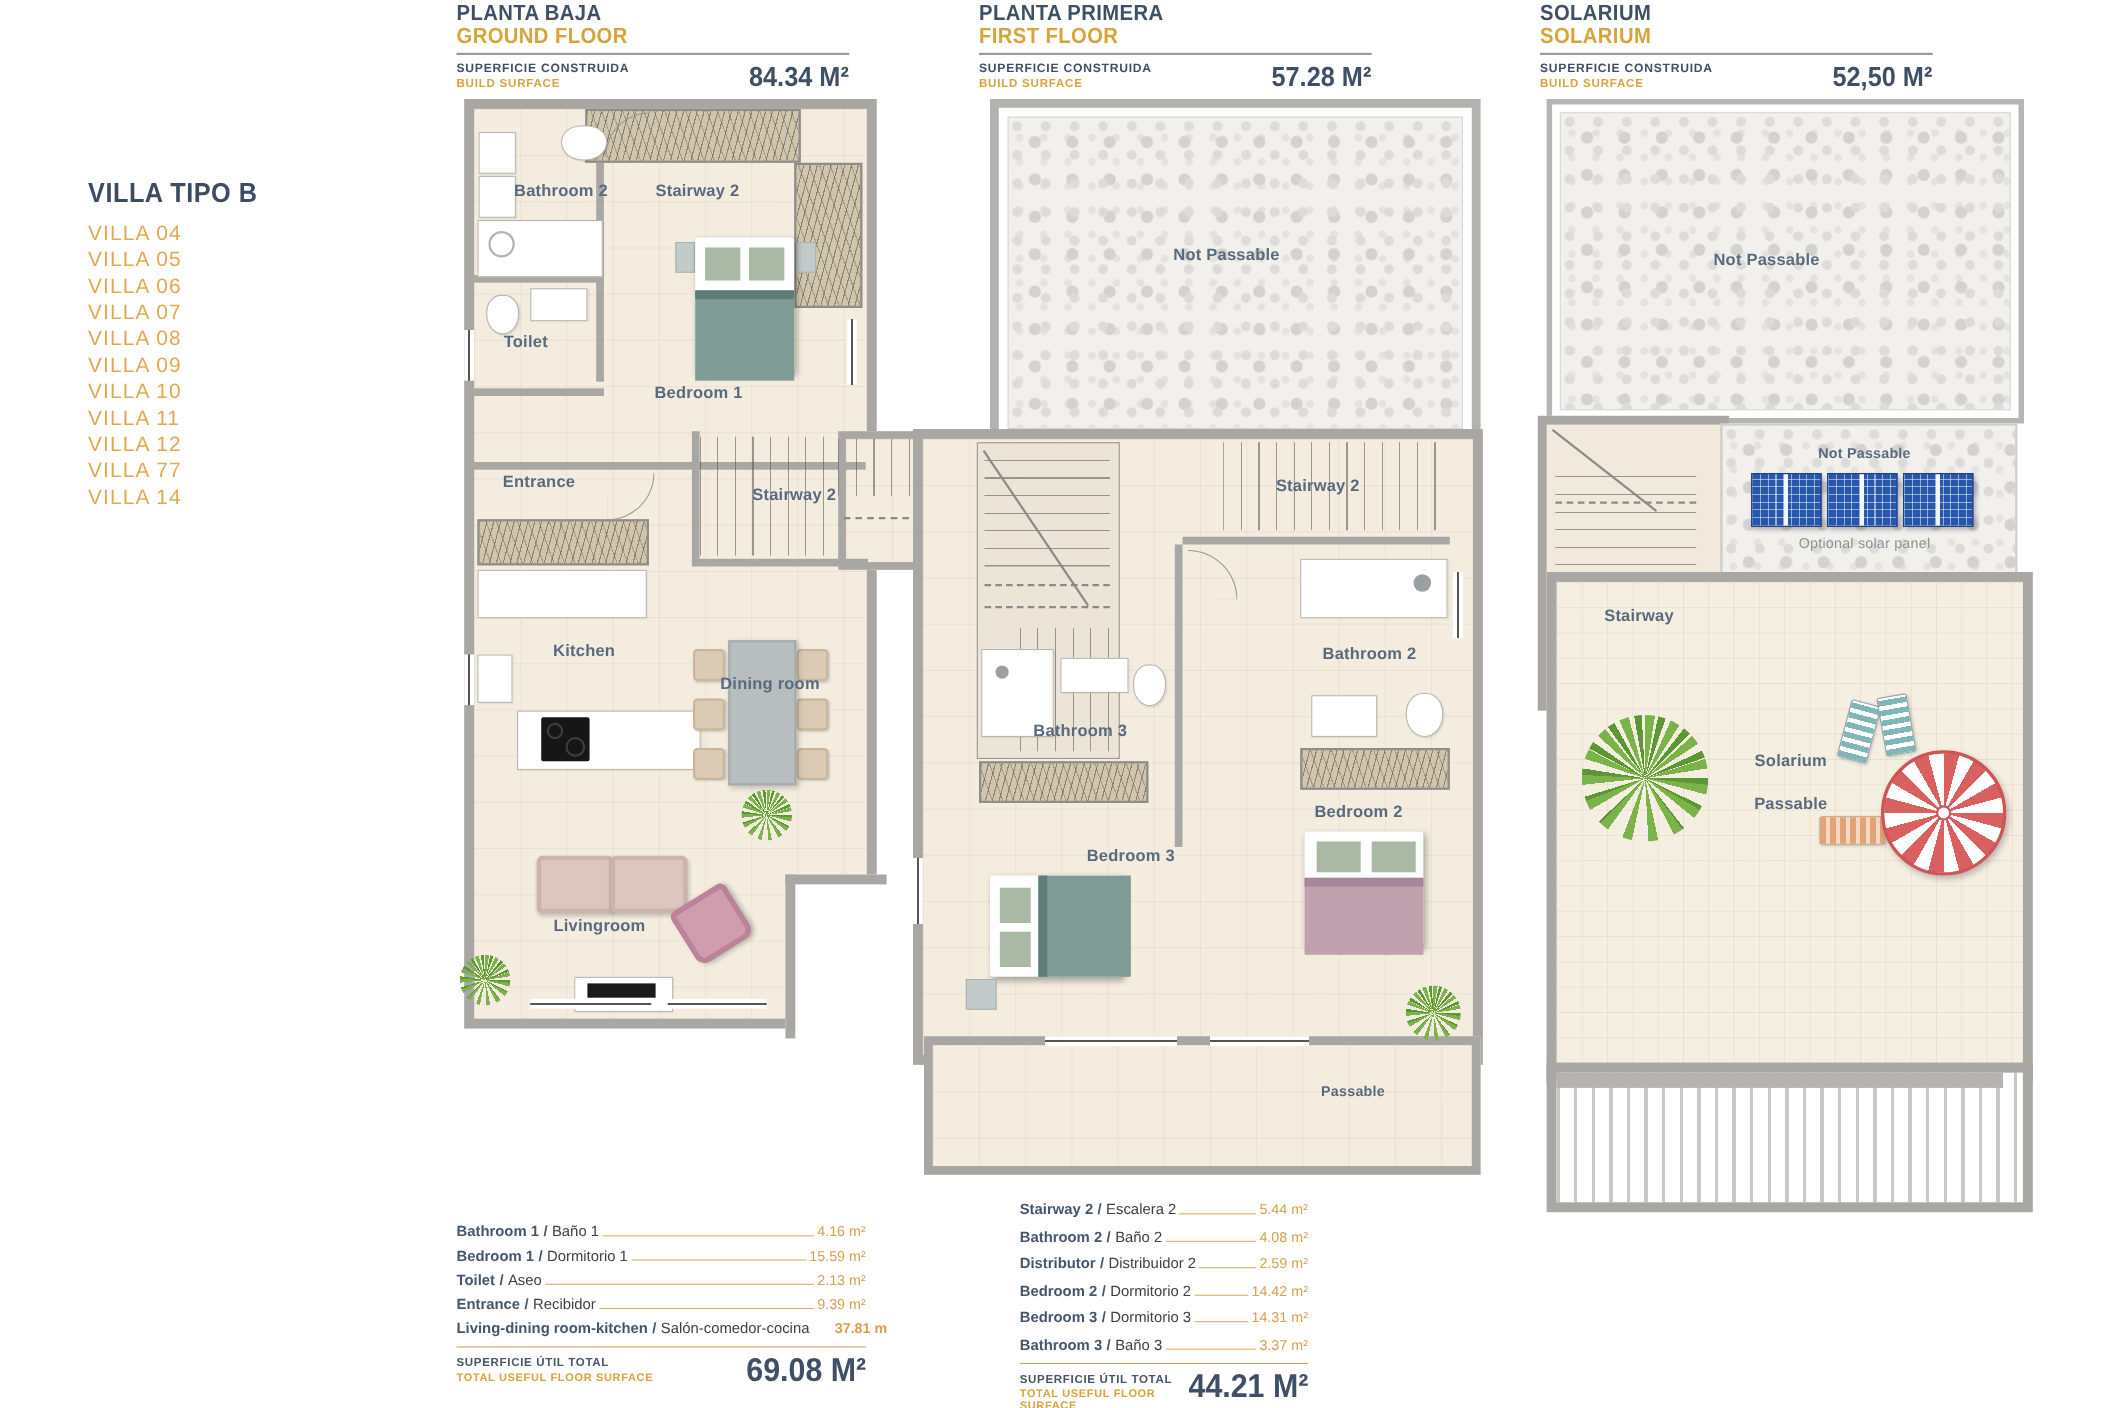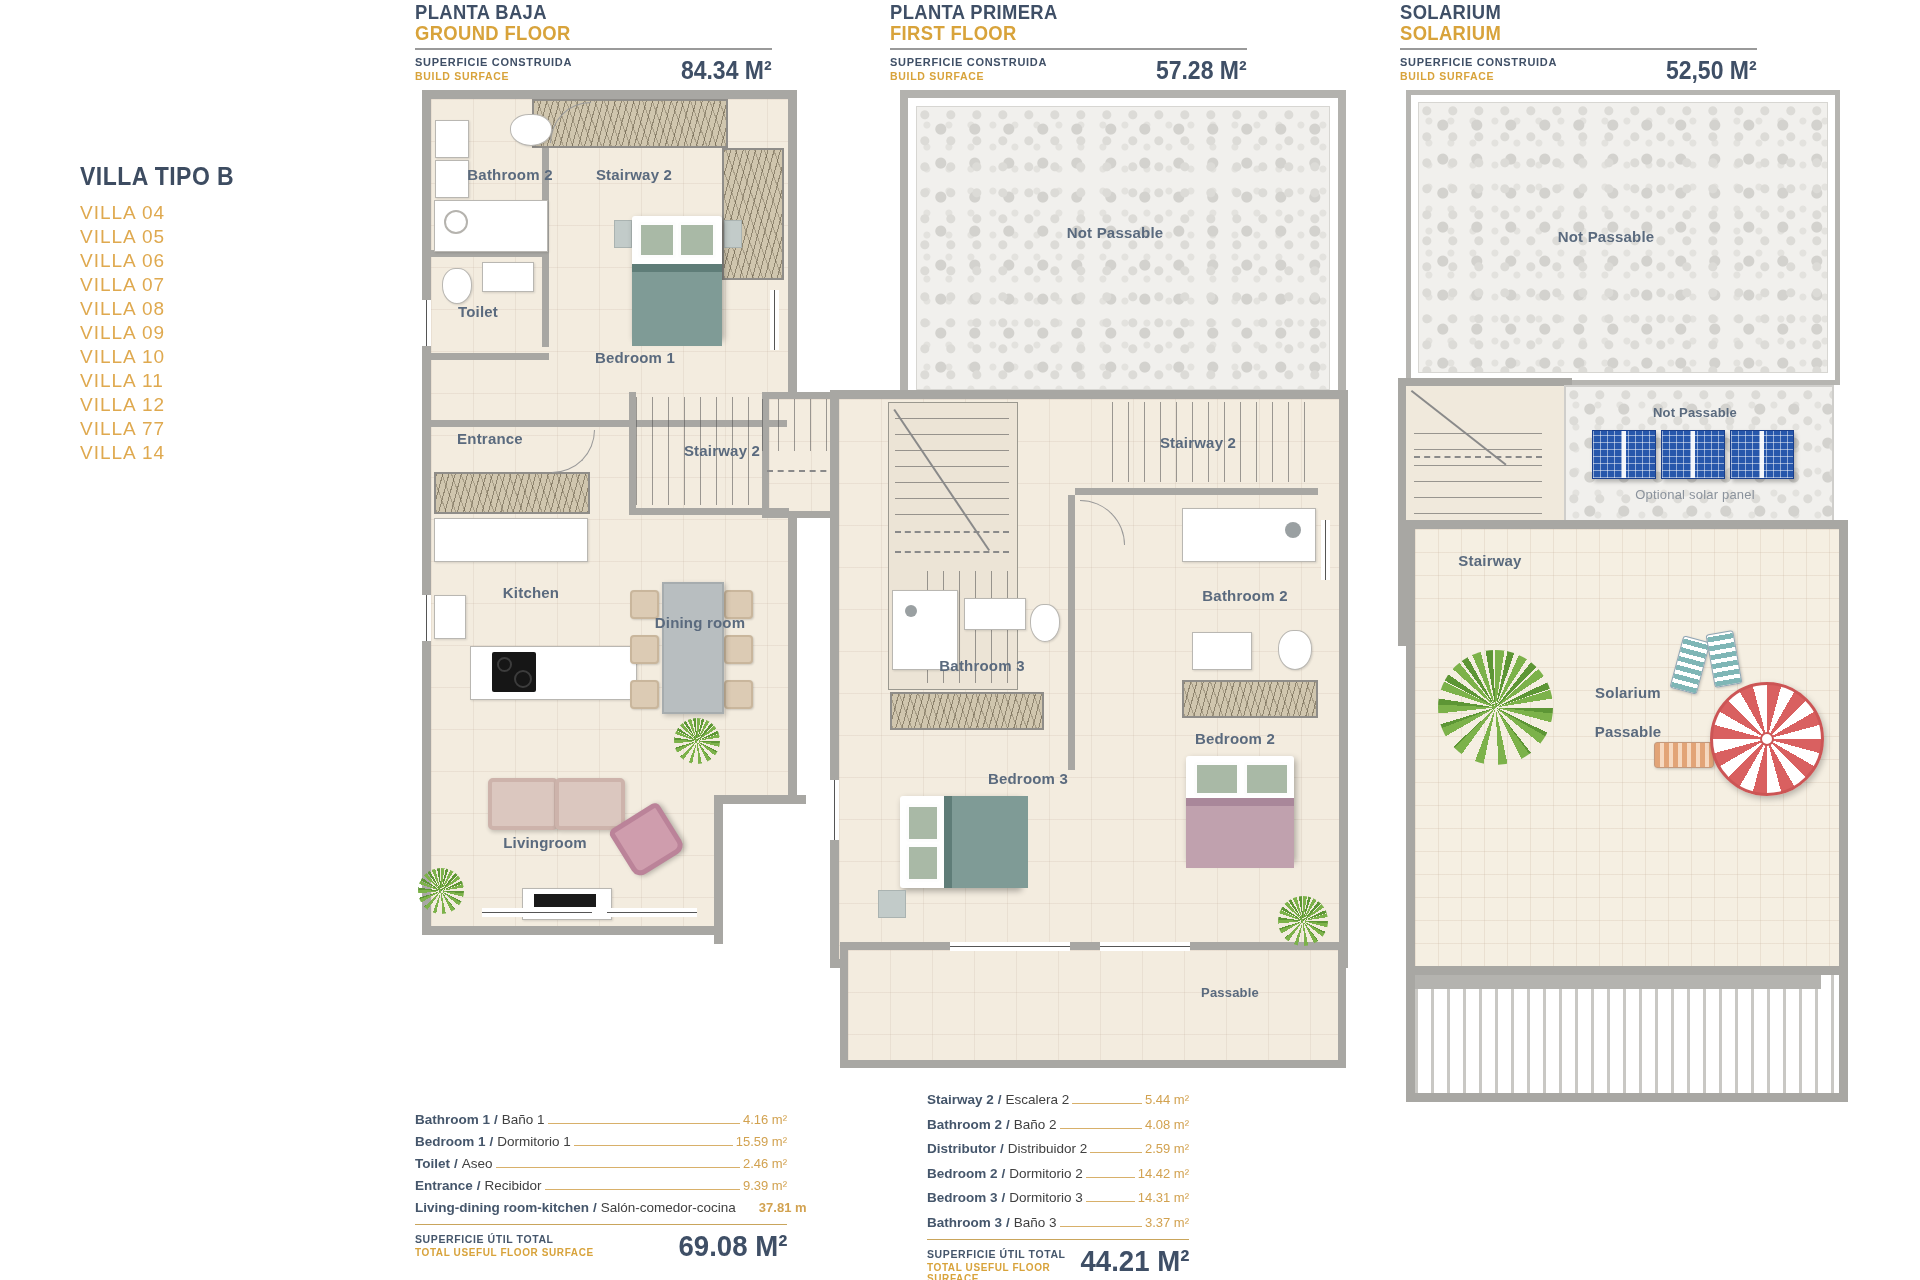--- a/index.html
+++ b/index.html
@@ -363,21 +363,21 @@
         <span class="sep">/</span>
         <span class="les">Dormitorio 1</span>
       <span class="leader"></span>
       <span class="lval">15.59 m²</span>
     </div>
     <div class="lrow">
       <span class="len">Toilet</span>
         <span class="sep">/</span>
         <span class="les">Aseo</span>
       <span class="leader"></span>
-      <span class="lval">2.46 m²</span>
+      <span class="lval">2.13 m²</span>
     </div>
     <div class="lrow">
       <span class="len">Entrance</span>
         <span class="sep">/</span>
         <span class="les">Recibidor</span>
       <span class="leader"></span>
       <span class="lval">9.39 m²</span>
     </div>
     <div class="lrow noleader">
       <span class="len">Living-dining room-kitchen</span>

